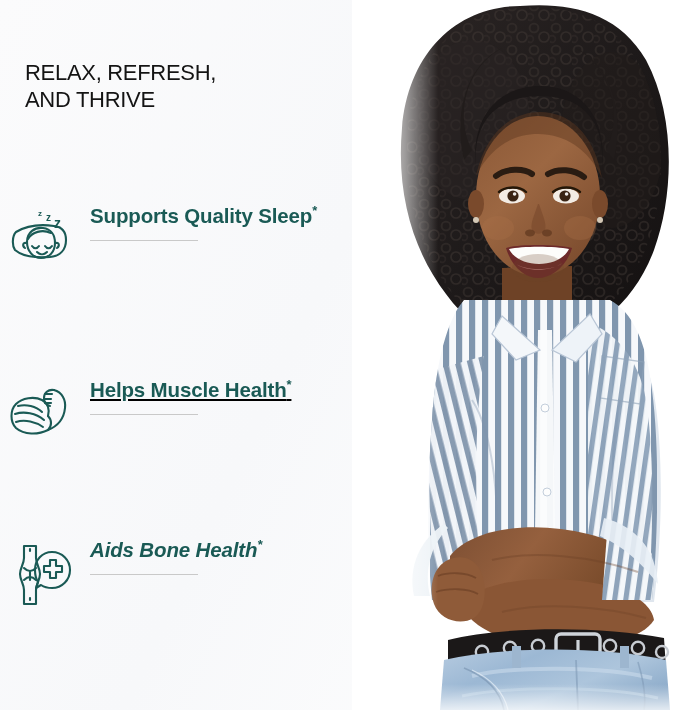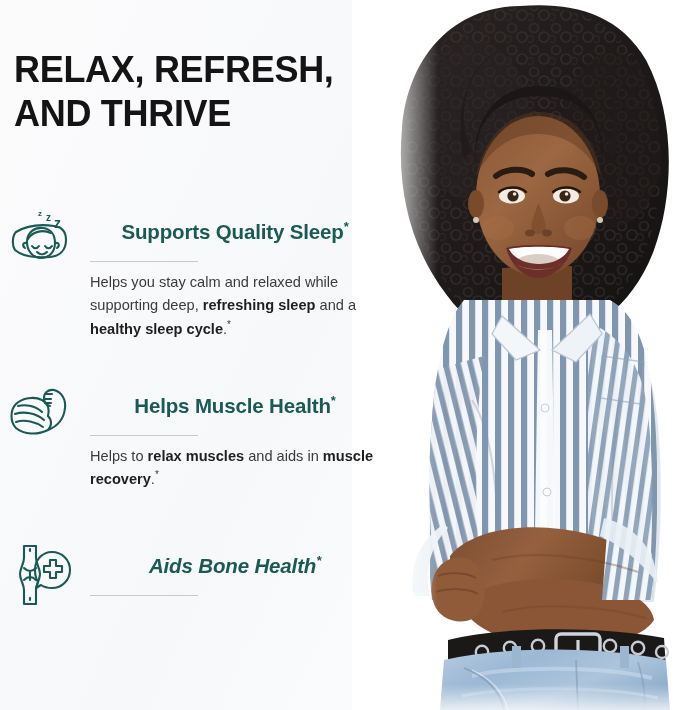--- a/index.html
+++ b/index.html
@@ -57,63 +57,62 @@
     background: linear-gradient(to top, rgba(255,255,255,0.75), rgba(255,255,255,0));
     pointer-events: none;
   }
 
   
   .headline {
     position: absolute;
     left: 14px;
     top: 48px;
     width: 360px;
-    margin: 0;
+    margin: 11px;
     color: #141414;
-    font-size: 36px;
+    font-size: 22px;
     line-height: 1.23;
-    font-weight: 700;
+    font-weight: 400;
     letter-spacing: -0.3px;
     text-transform: uppercase;
     white-space: pre-line;
   }
 
   
   .benefit {
     position: absolute;
     left: 8px;
     width: 372px;
     display: flex;
     align-items: flex-start;
   }
   .benefit-1 { top: 204px; }
-  .benefit-2 { top: 378px; }
+  .benefit-2 { top: 378px; text-decoration: underline; }
   .benefit-3 { top: 538px; font-style: italic; }
 
   .benefit-icon {
     flex: 0 0 auto;
     width: 70px;
     height: 72px;
     margin-top: 4px;
     display: flex;
     align-items: flex-start;
     justify-content: center;
   }
   .benefit-body {
     flex: 1 1 auto;
     padding-left: 12px;
   }
   .benefit-title {
-    margin: 16px;
+    margin: 0;
     color: #1a5a55;
     font-size: 20.5px;
     font-weight: 700;
     line-height: 1.2;
     letter-spacing: -0.15px;
-    text-align: center;
   }
   .benefit-title .sup {
     font-size: 13px;
     vertical-align: super;
     line-height: 0;
     font-weight: 700;
   }
   .benefit-rule {
     width: 108px;
     height: 1px;
@@ -381,23 +380,20 @@
         <text x="44" y="20" font-family="Liberation Sans, sans-serif" font-size="14" font-weight="700" fill="#1a5a55">z</text>
         <text x="36" y="13" font-family="Liberation Sans, sans-serif" font-size="10" font-weight="700" fill="#1a5a55">z</text>
         <text x="28" y="8" font-family="Liberation Sans, sans-serif" font-size="8" font-weight="700" fill="#1a5a55">z</text>
       </svg>
     </div>
     <div class="benefit-body">
       <h2 class="benefit-title">
         <span>Supports Quality Sleep</span><span class="sup">*</span>
       </h2>
       <hr class="benefit-rule">
-      <p class="benefit-text">
-        <span>Helps you stay calm and relaxed while supporting deep, </span><b>refreshing sleep</b><span> and a </span><b>healthy sleep cycle</b><span>.</span><span class="sup-sm">*</span>
-      </p>
     </div>
   </div>
 
   <div class="benefit benefit-2">
     <div class="benefit-icon">
       <svg width="66" height="60" viewBox="0 0 66 60">
         <g fill="none" stroke="#1a5a55" stroke-width="2.1" stroke-linecap="round" stroke-linejoin="round">
 
           <path d="M44 8 C 52 10, 56 18, 55 26 C 54 36, 48 44, 38 48"></path>
           <path d="M44 8 C 38 7, 34 11, 34 16 C 34 20, 36 23, 40 24"></path>
@@ -414,23 +410,20 @@
 
           <path d="M38 34 C 42 38, 42 44, 38 48"></path>
         </g>
       </svg>
     </div>
     <div class="benefit-body">
       <h2 class="benefit-title">
         <span>Helps Muscle Health</span><span class="sup">*</span>
       </h2>
       <hr class="benefit-rule">
-      <p class="benefit-text">
-        <span>Helps to </span><b>relax muscles</b><span> and aids in </span><b>muscle recovery</b><span>.</span><span class="sup-sm">*</span>
-      </p>
     </div>
   </div>
 
   <div class="benefit benefit-3">
     <div class="benefit-icon">
       <svg width="66" height="68" viewBox="0 0 66 68">
         <g fill="none" stroke="#1a5a55" stroke-width="2.1" stroke-linecap="round" stroke-linejoin="round">
 
           <path d="M14 4 L 26 4 L 26 16 C 26 22, 30 26, 30 32 C 30 38, 26 42, 26 48 L 26 62 L 14 62
                    L 14 48 C 14 42, 10 38, 10 32 C 10 26, 14 22, 14 16 Z"></path>

